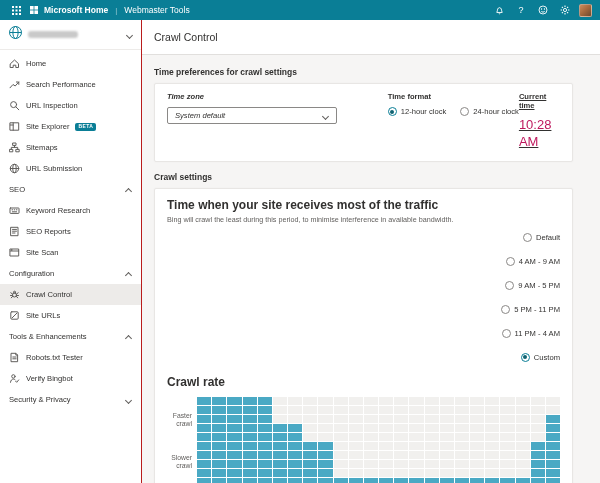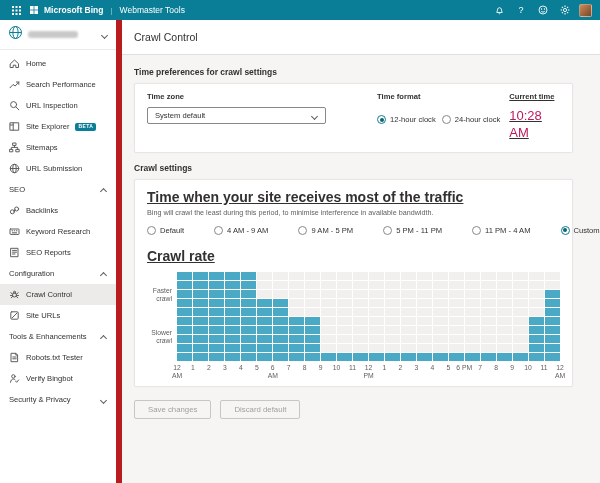--- a/index.html
+++ b/index.html
@@ -19,21 +19,21 @@
   .topbar-spacer { flex:1; }
   .topbar-icon { width:16px; height:16px; display:flex; align-items:center;
                  justify-content:center; cursor:pointer; }
   .help-glyph { font-size:9px; font-weight:400; }
   .avatar { width:13px; height:13px; border-radius:2px;
             background:linear-gradient(135deg,#c98d5e 0%,#a86a3f 45%,#6e4a2e 100%);
             border:1px solid rgba(255,255,255,.4); }
   
   .layout { display:flex; height:463px; }
   
-  .sidebar { width:122px; background:#fff; border-right:6px solid #b91c1c; overflow:hidden; }
+  .sidebar { width:142px; background:#fff; border-right:1px solid #b91c1c; overflow:hidden; }
   .profile { height:30px; display:flex; align-items:center; gap:5px;
              padding:0 8px; border-bottom:1px solid #edebe9; cursor:pointer; }
   .redacted { width:50px; height:7px; background:#c9c9c9; border-radius:3px; filter:blur(1.2px); }
   .profile .chev { margin-left:auto; }
   .chev { width:6px; height:6px; display:inline-block; position:relative; }
   .chev::before { content:""; position:absolute; left:0; top:1px; width:4px; height:4px;
                   border-right:1px solid #605e5c; border-bottom:1px solid #605e5c; }
   .chev.down::before { transform:rotate(45deg); }
   .chev.up::before   { transform:rotate(-135deg); top:2px; }
   .nav { padding-top:3px; }
@@ -50,40 +50,40 @@
   .title-band { height:35px; background:#fff; border-bottom:1px solid #e1dfdd;
                 display:flex; align-items:center; padding:0 12px;
                 font-size:10.5px; color:#323130; flex:0 0 auto; }
   .content { padding:9px 27px 0 12px; }
   .section-label { font-size:8.5px; font-weight:700; color:#323130; margin:3px 0 6px; }
   .card { background:#fff; border:1px solid #e8e6e4; border-radius:2px;
           box-shadow:0 0 2px rgba(0,0,0,.04); }
   
   .card-prefs { display:flex; padding:8px 12px 11px; margin-bottom:10px; }
   .prefs-col-label { font-size:7.6px; font-weight:700; margin-bottom:6px; }
-  .col-tz { flex:0 0 47%; }
+  .col-tz { flex:0 0 47%;font-style:italic; }
   .col-fmt { flex:0 0 32%;margin-left:36px; }
   .col-time { flex:1;text-decoration:underline; }
   .select { width:92%; height:17px; border:1px solid #8a8886; border-radius:2px;
             display:flex; align-items:center; padding:0 7px; font-size:7.6px;
             color:#323130; background:#fff; cursor:pointer; }
   .select .chev { margin-left:auto; }
-  .radio-row { display:flex; align-items:flex-end; gap:6px; height:17px; }
+  .radio-row { display:flex; align-items:flex-start; gap:14px; height:17px; }
   .radio-opt { display:flex; align-items:center; gap:4px; font-size:7.6px; cursor:pointer; white-space:nowrap; }
   .radio { width:9px; height:9px; border-radius:50%; border:1px solid #8a8886;
            background:#fff; position:relative; flex:0 0 9px; }
   .radio.on { border:1px solid #0A7E96; }
   .radio.on::after { content:""; position:absolute; inset:1.5px; border-radius:50%;
                      background:#0f6372; }
   .current-time { font-size:13px; color:#be185d; line-height:17px; }
   
   .card-crawl { padding:9px 12px 8px; margin-bottom:11px; }
-  .bold-title { font-size:14px; font-weight:700; color:#323130;text-decoration:underline; }
+  .bold-title { font-size:12px; font-weight:700; color:#323130; }
   .sub-text { font-size:7.2px; color:#605e5c; margin-top:2.5px; }
-  .traffic-radios { display:flex; align-items:flex-end; gap:30px; margin:9px 0 13px; flex-wrap:nowrap; }
+  .traffic-radios { display:flex; align-items:flex-end; gap:15px; margin:9px 0 13px; flex-wrap:nowrap;flex-direction:column; }
   
   .chart-row { display:flex; margin-top:7px; }
   .y-labels { width:30px; position:relative; font-size:6.8px; color:#605e5c; flex:0 0 30px; }
   .y-label { position:absolute; right:5px; text-align:right; white-space:pre-line; line-height:1.3; }
   .y-label.top { top:16px; }
   .y-label.bottom { top:58px; }
   .chart-grid { flex:1; height:90px; position:relative; display:flex; gap:1px; background:#fff; }
   .chart-col { flex:1; background:#f1f0ee; position:relative; cursor:pointer; }
   .chart-bar { position:absolute; bottom:0; left:0; right:0; background:#4AA9C4; }
   .gridlines { position:absolute; inset:0; pointer-events:none;
@@ -118,21 +118,21 @@
   <span>
     <svg width="8" height="8" viewBox="0 0 8 8">
         <g fill="#fff">
       <rect x="0" y="0" width="3.6" height="3.6"></rect>
           <rect x="4.4" y="0" width="3.6" height="3.6"></rect>
       <rect x="0" y="4.4" width="3.6" height="3.6"></rect>
           <rect x="4.4" y="4.4" width="3.6" height="3.6"></rect>
     </g>
       </svg>
   </span>
-  <span class="brand">Microsoft Bing</span>
+  <span class="brand">Microsoft Home</span>
   <span class="brand-divider">|</span>
   <span class="appname">Webmaster Tools</span>
   <span class="topbar-spacer"></span>
   <span class="topbar-icon">
     <svg width="9" height="9" viewBox="0 0 10 10" fill="none" stroke="#fff" stroke-width="1">
       <path d="M2 7.2 C2.6 6.4 2.6 4.4 3 3.4 C3.4 2.4 4.1 1.8 5 1.8 C5.9 1.8 6.6 2.4 7 3.4 C7.4 4.4 7.4 6.4 8 7.2 Z"></path>
       <path d="M4.2 8.2 a0.9 0.9 0 0 0 1.6 0"></path>
     </svg>
   </span>
   <span class="topbar-icon help-glyph">?</span>
@@ -235,49 +235,49 @@
           </span>
           <span>URL Submission</span>
         </div>
         <div class="nav-section">
           <span>SEO</span>
           <span class="chev up"></span>
         </div>
         <div class="nav-item">
           <span class="icon">
             <svg width="11" height="11" viewBox="0 0 11 11" fill="none" stroke="#605e5c" stroke-width="1" stroke-linecap="round" stroke-linejoin="round">
-              <circle cx="3.4" cy="6.8" r="2"></circle>
-              <circle cx="7.6" cy="4" r="2"></circle>
-              <line x1="4.7" y1="5.9" x2="6.3" y2="4.9"></line>
-            </svg>
-          </span>
-          <span>Backlinks</span>
-        </div>
-        <div class="nav-item">
-          <span class="icon">
-            <svg width="11" height="11" viewBox="0 0 11 11" fill="none" stroke="#605e5c" stroke-width="1" stroke-linecap="round" stroke-linejoin="round">
               <rect x="1" y="3" width="9" height="5.4" rx="0.5"></rect>
               <line x1="3" y1="4.8" x2="3.6" y2="4.8"></line>
               <line x1="5.2" y1="4.8" x2="5.8" y2="4.8"></line>
               <line x1="7.4" y1="4.8" x2="8" y2="4.8"></line>
               <line x1="3.4" y1="6.8" x2="7.6" y2="6.8"></line>
             </svg>
           </span>
           <span>Keyword Research</span>
         </div>
         <div class="nav-item">
           <span class="icon">
             <svg width="11" height="11" viewBox="0 0 11 11" fill="none" stroke="#605e5c" stroke-width="1" stroke-linecap="round" stroke-linejoin="round">
               <rect x="2" y="1.3" width="7" height="8.4"></rect>
               <line x1="3.5" y1="3.4" x2="7.5" y2="3.4"></line>
               <line x1="3.5" y1="5.2" x2="7.5" y2="5.2"></line>
               <line x1="3.5" y1="7" x2="6" y2="7"></line>
             </svg>
           </span>
           <span>SEO Reports</span>
+        </div>
+        <div class="nav-item">
+          <span class="icon">
+            <svg width="11" height="11" viewBox="0 0 11 11" fill="none" stroke="#605e5c" stroke-width="1" stroke-linecap="round" stroke-linejoin="round">
+              <rect x="1.3" y="2" width="8.4" height="7"></rect>
+              <line x1="1.3" y1="4" x2="9.7" y2="4"></line>
+              <circle cx="2.6" cy="3" r="0.3"></circle>
+            </svg>
+          </span>
+          <span>Site Scan</span>
         </div>
         <div class="nav-section">
           <span>Configuration</span>
           <span class="chev up"></span>
         </div>
         <div class="nav-item selected">
           <span class="icon">
             <svg width="11" height="11" viewBox="0 0 11 11" fill="none" stroke="#605e5c" stroke-width="1" stroke-linecap="round" stroke-linejoin="round">
               <circle cx="5.5" cy="6" r="2"></circle>
               <circle cx="5.5" cy="3.2" r="1"></circle>

